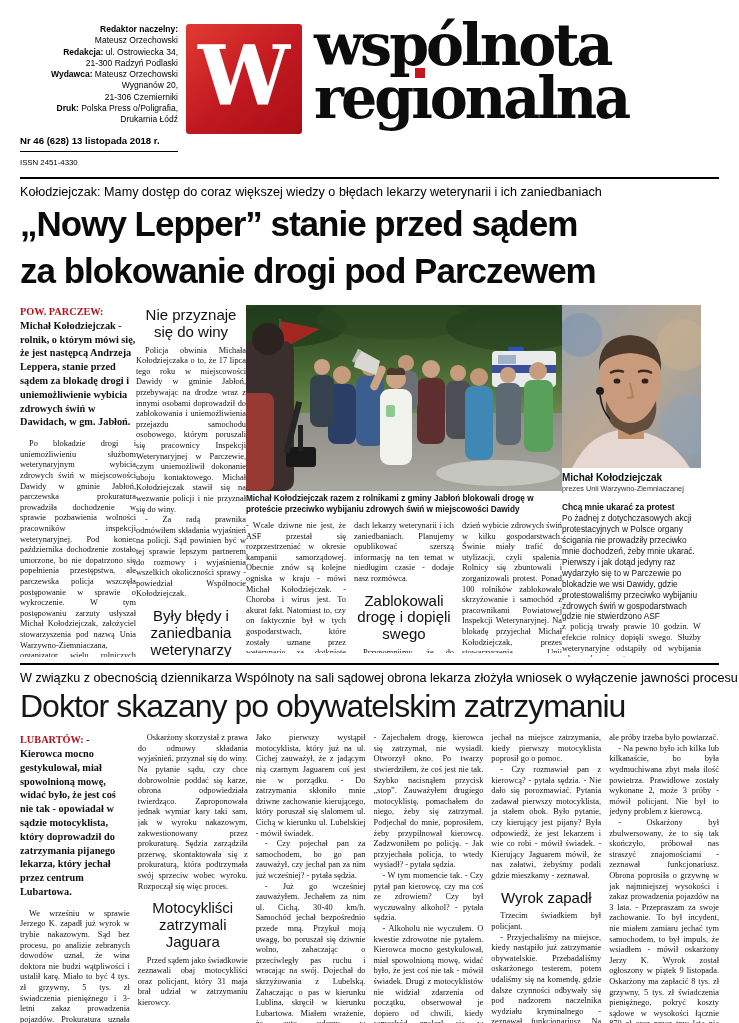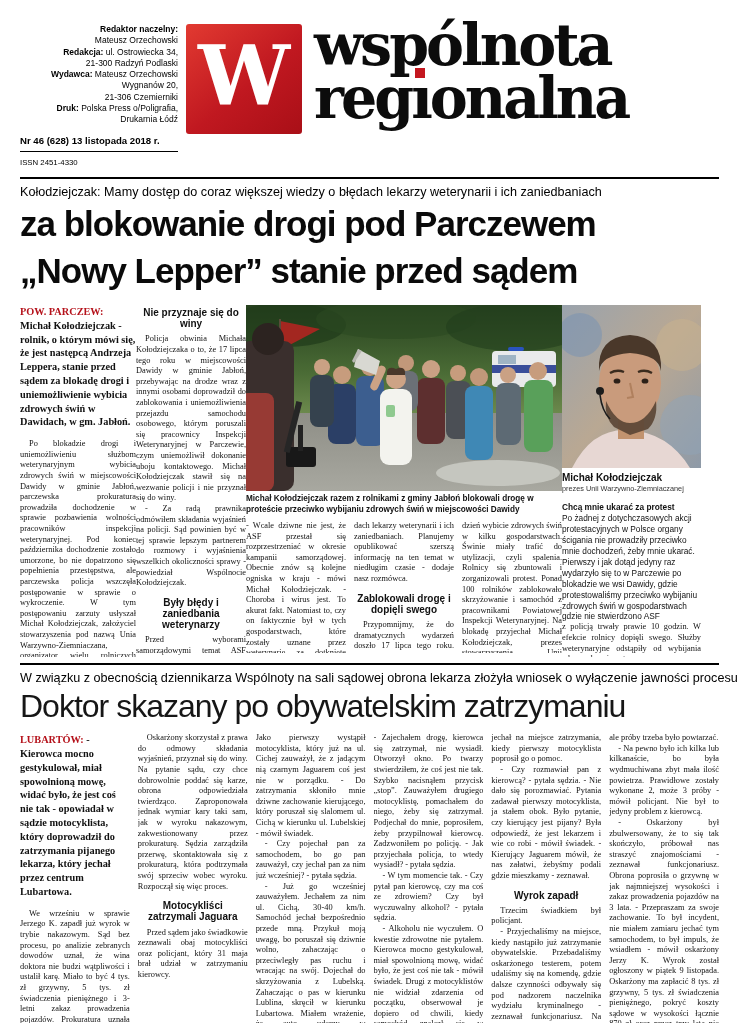--- a/index.html
+++ b/index.html
@@ -30,21 +30,21 @@
   .h1{font-family:"Liberation Sans",sans-serif;font-weight:bold;font-size:35px;
       letter-spacing:-1px;line-height:1.34;margin:2px 20px 0;color:#0a0a0a;}
   .h2{font-family:"Liberation Sans",sans-serif;font-weight:normal;font-size:32px;
       letter-spacing:-1px;margin:4px 20px 0;color:#161616;line-height:1.1;}
   
   .lead{font-weight:bold;font-size:10.3px;line-height:1.34;}
   .loc{color:#b5121b;}
   p.body{font-size:8.35px;line-height:1.27;text-align:justify;margin:0;}
   p.ind{text-indent:9px;}
   p.sp{margin-top:10px;}
-  .subhead{font-family:"Liberation Sans",sans-serif;font-weight:bold;font-size:10px;
+  .subhead{font-family:"Liberation Sans",sans-serif;font-weight:normal;font-size:15px;
            line-height:1.12;text-align:center;margin:8px 0 5px;}
   
   .art1{display:flex;gap:0;margin:10px 20px 0;height:352px;}
   .a1c1{width:116px;overflow:hidden;}
   .a1c2{width:110px;overflow:hidden;}
   .a1mid{width:316px;flex:none;}
   .a1r{width:139px;overflow:hidden;}
   .photo{width:316px;height:186px;overflow:hidden;background:#5a6e44;}
   .caption{font-family:"Liberation Sans",sans-serif;font-weight:bold;font-size:8.2px;
            line-height:1.28;margin:3px 0 6px;}
@@ -86,22 +86,22 @@
     <div class="logo-text">
       <div>wspólnota</div>
       <div><span>reg</span><span class="ri"><span>ı</span><span class="dot"></span></span><span>onalna</span></div>
     </div>
   </div>
 
   <div class="rule-thick"></div>
 
   <div class="kicker">Kołodziejczak: Mamy dostęp do coraz większej wiedzy o błędach lekarzy weterynarii i ich zaniedbaniach</div>
   <div class="h1">
+    <div>„Nowy Lepper” stanie przed sądem</div>
     <div>za blokowanie drogi pod Parczewem</div>
-    <div>„Nowy Lepper” stanie przed sądem</div>
   </div>
 
   <div class="art1">
     <div class="a1c1">
       <div class="lead"><span class="loc">POW. PARCZEW:</span><span> Michał Kołodziejczak - rolnik, o którym mówi się, że jest następcą Andrzeja Leppera, stanie przed sądem za blokadę drogi i uniemożliwienie wybicia zdrowych świń w Dawidach, w gm. Jabłoń.</span></div>
       <p class="body ind sp">Po blokadzie drogi i uniemożliwieniu służbom weterynaryjnym wybicia zdrowych świń w miejscowości Dawidy w gminie Jabłoń, parczewska prokuratura prowadziła dochodzenie w sprawie pozbawienia wolności pracowników inspekcji weterynaryjnej. Pod koniec października dochodzenie zostało umorzone, bo nie dopatrzono się popełnienia przestępstwa, ale parczewska policja wszczęła postępowanie w sprawie o wykroczenie. W tym postępowaniu zarzuty usłyszał Michał Kołodziejczak, założyciel stowarzyszenia pod nazwą Unia Warzywno-Ziemniaczana, organizator wielu rolniczych protestów na terenie całej Polski, człowiek okrzyknięty przez media „Nowym Lepperem”.</p>
     </div>
     <div class="a1c2">
       <div class="subhead" style="margin-top:2px">Nie przyznaje się do winy</div>
       <p class="body ind">Policja obwinia Michała Kołodziejczaka o to, że 17 lipca tego roku w miejscowości Dawidy w gminie Jabłoń, przebywając na drodze wraz z innymi osobami doprowadził do zablokowania i uniemożliwienia przejazdu samochodu osobowego, którym poruszali się pracownicy Inspekcji Weterynaryjnej w Parczewie, czym uniemożliwił dokonanie uboju kontaktowego. Michał Kołodziejczak stawił się na wezwanie policji i nie przyznał się do winy.</p>

